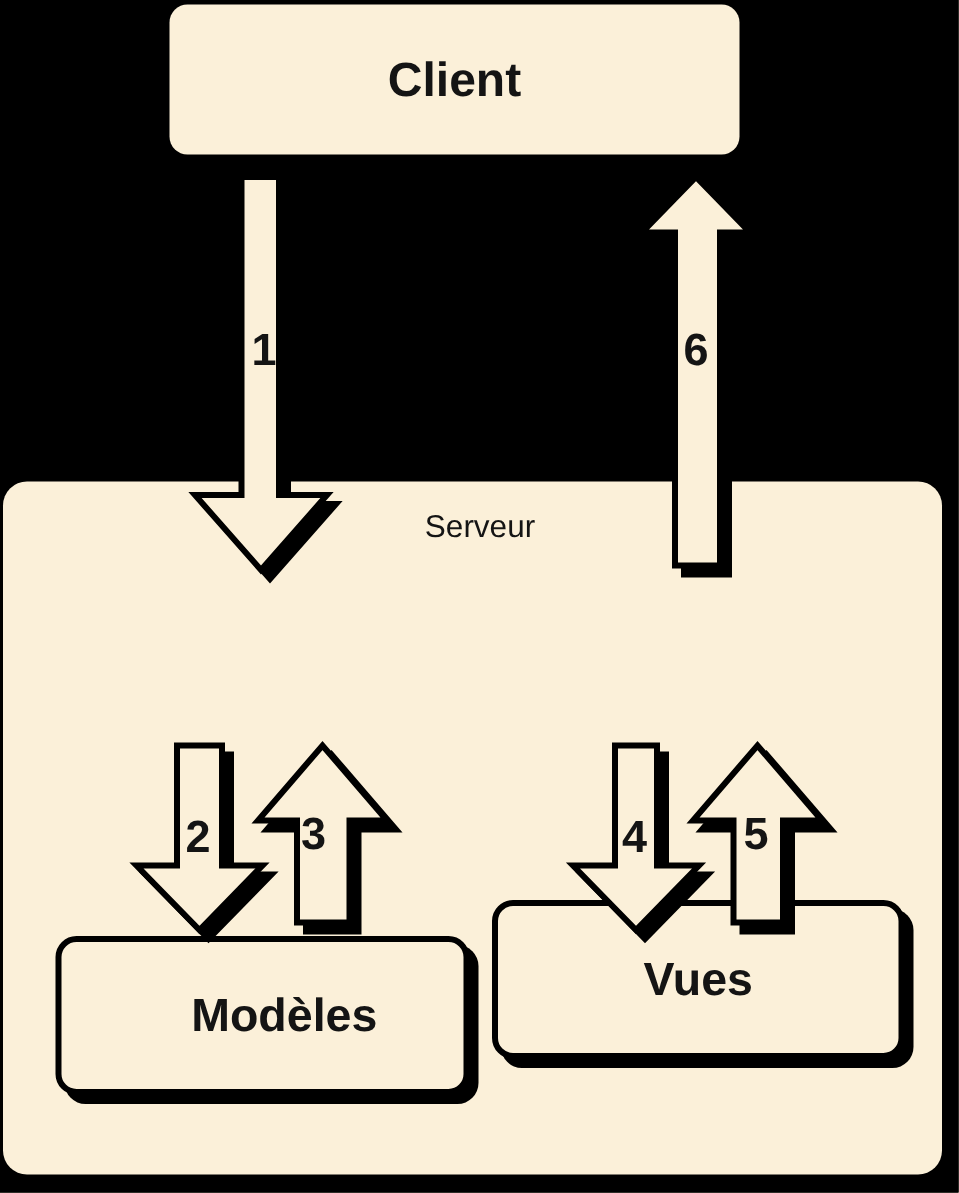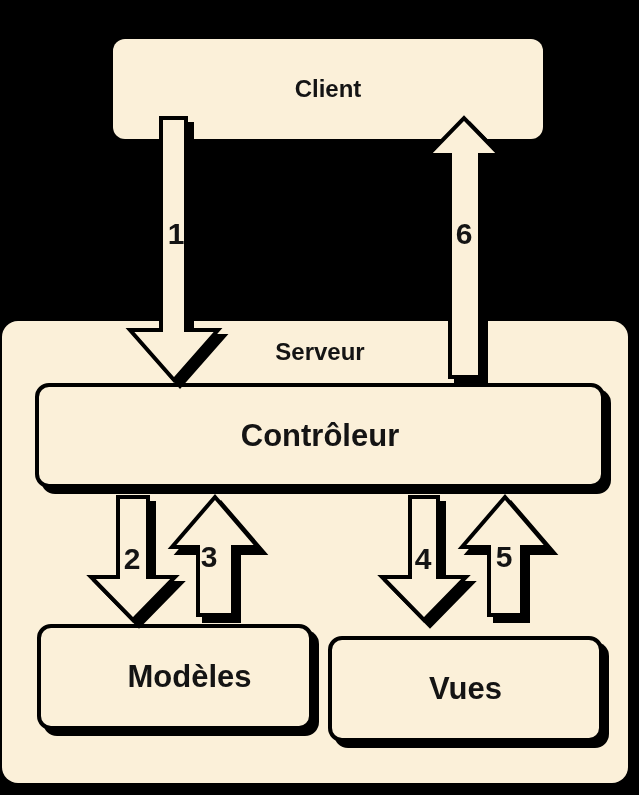--- a/index.html
+++ b/index.html
@@ -19,44 +19,43 @@
   .server-container{
     position:absolute;
     left:2px;top:321px;width:626px;height:462px;
     background:var(--c-box-fill);
     border-radius:16px;
   }
   .server-label{
     position:absolute;
     left:320px;top:352px;
     transform:translate(-50%,-50%);
-    font-size:24px;font-weight:bold;
+    font-size:21px;font-weight:normal;
     color:var(--c-text);
     white-space:nowrap;
   }
   .node{
     position:absolute;
     box-sizing:border-box;
     background:var(--c-box-fill);
     border:4px solid var(--c-outline);
     border-radius:14px;
     box-shadow:6px 6px 0 var(--c-outline);
     display:flex;align-items:center;justify-content:center;
     font-size:31px;font-weight:bold;
     color:var(--c-text);
   }
   .node-client{
-    left:113px;top:3px;width:430px;height:100px;
+    left:113px;top:3px;width:380px;height:100px;
     border:none;box-shadow:none;border-radius:12px;
-    font-size:24px;
-    margin-top:36px;
+    font-size:32px;
   }
   .node-controller{left:35px;top:383px;width:570px;height:105px;}
   .node-models{left:37px;top:624px;width:276px;height:106px;padding-left:29px;}
-  .node-views{left:328px;top:636px;width:275px;height:106px;}
+  .node-views{left:328px;top:600px;width:275px;height:106px;}
   .arrow-layer{
     position:absolute;left:0;top:0;width:639px;height:795px;
     pointer-events:none;
   }
   .arrow-shape{
     fill:var(--c-box-fill);
     stroke:var(--c-outline);
     stroke-width:4;
     stroke-linejoin:miter;
   }
@@ -77,23 +76,20 @@
 </head>
 <body>
 
 <div class="stage">
 
   <div class="server-container"></div>
   <div class="server-label">Serveur</div>
 
   <div class="node node-client">
     <span>Client</span>
-  </div>
-  <div class="node node-controller">
-    <span>Contrôleur</span>
   </div>
   <div class="node node-models">
     <span>Modèles</span>
   </div>
   <div class="node node-views">
     <span>Vues</span>
   </div>
 
   <svg class="arrow-layer" width="639" height="795" viewBox="0 0 639 795">
     <defs>

